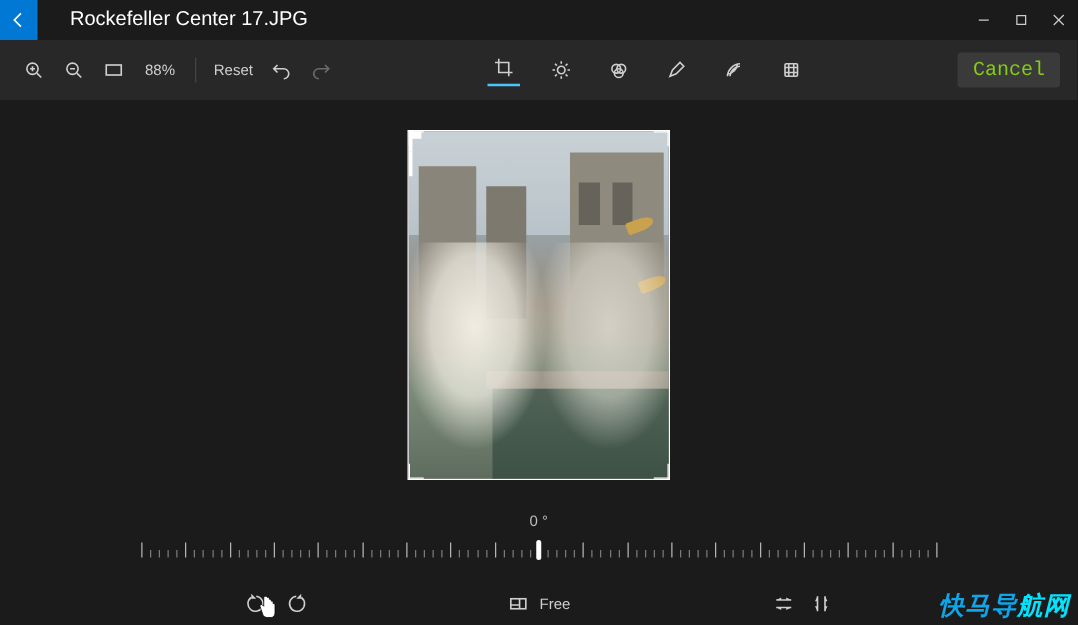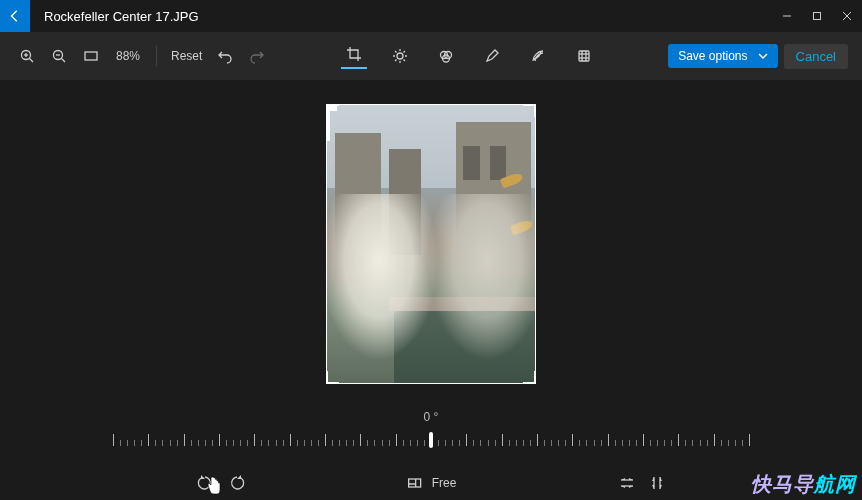--- a/index.html
+++ b/index.html
@@ -2,41 +2,41 @@
 <html><head>
 <meta charset="utf-8">
 <style>
   * { margin: 0; padding: 0; box-sizing: border-box; font-family: "Segoe UI", sans-serif; }
   html, body { width: 862px; height: 500px; overflow: hidden; background: #1b1b1b; color: #fff; }
 
   
   .titlebar { display: flex; align-items: center; height: 32px; background: #1b1b1b; }
   .back-btn { width: 30px; height: 32px; background: #0078d4; display: flex; align-items: center; justify-content: center; }
   .back-btn svg { width: 14px; height: 14px; fill: #fff; }
-  .title { margin-left: 14px; font-size: 13px; color: #fff; flex: 1; }
+  .title { margin-left: 26px; font-size: 16px; color: #fff; flex: 1; }
   .win-controls { display: flex; }
   .win-btn { width: 30px; height: 32px; display: flex; align-items: center; justify-content: center; color: #ccc; font-size: 11px; }
   .win-btn svg { width: 10px; height: 10px; stroke: #ccc; fill: none; stroke-width: 1; }
 
   
   .toolbar { display: flex; align-items: center; height: 48px; background: #282828; padding: 0 14px; }
   .tb-left, .tb-center, .tb-right { display: flex; align-items: center; gap: 6px; }
   .tb-left { flex: 0 0 auto; }
   .tb-spacer { flex: 1; }
   .tb-center { gap: 20px; }
   .tb-btn { width: 26px; height: 26px; display: flex; align-items: center; justify-content: center; border-radius: 3px; }
   .tb-btn svg { width: 16px; height: 16px; stroke: #cfcfcf; fill: none; stroke-width: 1.3; }
   .tb-btn.active { border-bottom: 2px solid #4cc2ff; border-radius: 0; padding-bottom: 2px; }
   .zoom-pct { font-size: 12px; color: #cfcfcf; margin: 0 6px; }
   .divider { width: 1px; height: 20px; background: #444; margin: 0 4px; }
   .reset-txt { font-size: 12px; color: #cfcfcf; }
 
   .save-opts { display: flex; align-items: center; background: #0078d4; border-radius: 3px; padding: 5px 10px; font-size: 12px; gap: 10px; }
   .save-opts svg { width: 10px; height: 10px; stroke: #fff; fill: none; stroke-width: 1.5; }
-  .cancel-btn { font-size: 13px; color: #0ea5e9; background: #3a3a3a; padding: 5px 12px; border-radius: 3px; }
+  .cancel-btn { font-size: 16px; color: #84cc16; background: #3a3a3a; padding: 5px 12px; border-radius: 3px; font-family: Liberation Mono, monospace; }
 
   
   .canvas { position: absolute; top: 80px; left: 0; right: 0; bottom: 92px; display: flex; align-items: center; justify-content: center; }
   .crop-frame { position: relative; width: 210px; height: 280px; border: 1px solid #fff; background: linear-gradient(180deg, #a8b4bc 0%, #9aa7ae 25%, #958c7d 50%, #7a8a78 75%, #5e6c5e 100%); overflow: hidden; }
   
   .sky { position: absolute; top: 0; left: 0; right: 0; height: 30%; background: linear-gradient(180deg, #c9d1d6, #b8c3c9); }
   .bldg-left { position: absolute; top: 10%; left: 4%; width: 22%; height: 55%; background: #8a857a; }
   .bldg-mid { position: absolute; top: 16%; left: 30%; width: 15%; height: 38%; background: #7d796f; }
   .bldg-right { position: absolute; top: 6%; right: 2%; width: 36%; height: 55%; background: #8e8a7e; }
   .bldg-right::before, .bldg-right::after { content: ""; position: absolute; background: rgba(0,0,0,.28); }
@@ -82,21 +82,21 @@
 
   
   .tooltip { position: absolute; left: 127px; bottom: 38px; background: #f2f2f2; color: #222; font-size: 11px; padding: 5px 8px; border: 1px solid #bdbdbd; white-space: nowrap; }
 
   
   .cursor { position: absolute; left: 206px; bottom: 4px; width: 16px; height: 20px; pointer-events: none; }
   .cursor svg { width: 16px; height: 20px; fill: #fff; stroke: #000; stroke-width: .6; }
 
   
   .watermark { position: absolute; right: 6px; bottom: 2px; font-size: 20px; font-weight: 700; font-style: italic; letter-spacing: 1px; pointer-events: none; }
-  .watermark .g1 { color: #c4b5fd; }
+  .watermark .g1 { color: #0ea5e9; }
   .watermark .g2 { color: #00e5ff; }
 </style>
 </head>
 <body>
 
 <div class="titlebar">
   <div class="back-btn">
     <svg viewBox="0 0 16 16">
         <path d="M10 2 L4 8 L10 14" stroke="#fff" stroke-width="1.6" fill="none"></path>
       </svg>
@@ -202,26 +202,20 @@
           <line x1="6" y1="3" x2="6" y2="13"></line>
           <line x1="10" y1="3" x2="10" y2="13"></line>
           <line x1="3" y1="6" x2="13" y2="6"></line>
           <line x1="3" y1="10" x2="13" y2="10"></line>
         </svg>
       </div>
   </div>
   <div class="tb-spacer"></div>
 
   <div class="tb-right">
-    <div class="save-opts">
-      <span>Save options</span>
-      <svg viewBox="0 0 10 10">
-          <path d="M1 3 L5 7 L9 3"></path>
-        </svg>
-    </div>
     <div class="cancel-btn">Cancel</div>
   </div>
 </div>
 
 <div class="canvas">
   <div class="crop-frame">
     <div class="sky"></div>
     <div class="bldg-left"></div>
     <div class="bldg-mid"></div>
     <div class="bldg-right"></div>

